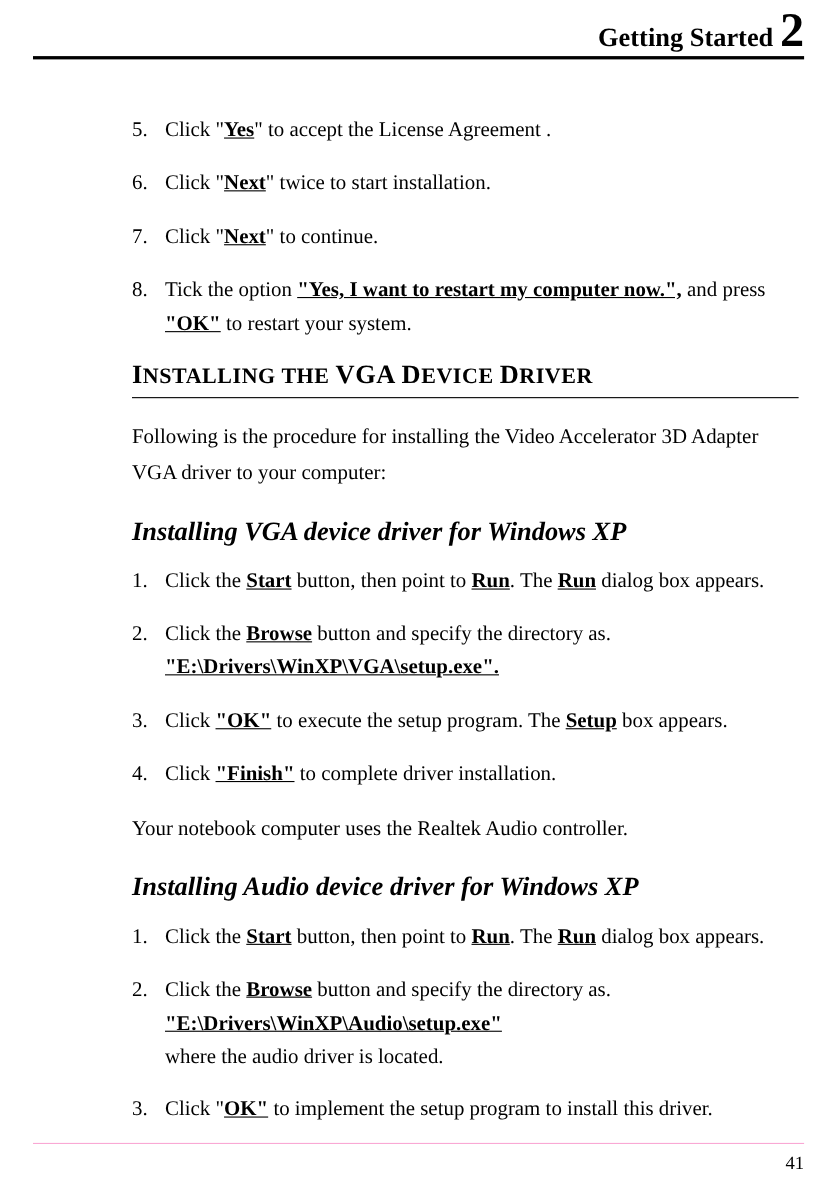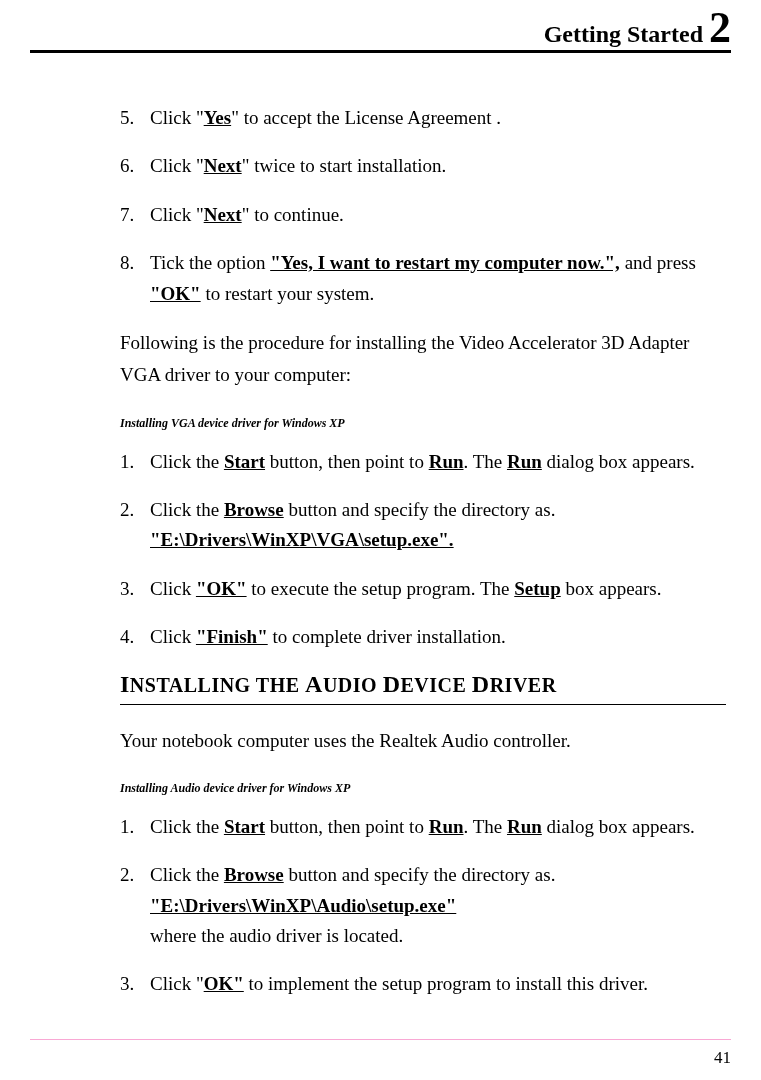--- a/index.html
+++ b/index.html
@@ -63,21 +63,21 @@
     .section-heading .small-caps {
       font-size: 20px;
     }
     .intro-text {
       line-height: 1.7;
       margin-bottom: 24px;
     }
     .sub-heading {
       font-weight: bold;
       font-style: italic;
-      font-size: 12px;
+      font-size: 24px;
       margin-bottom: 16px;
     }
     .page-footer {
       position: absolute;
       bottom: 12px;
       right: 30px;
       border-top: 1px solid #f9a8d4;
       width: 701px;
       left: 30px;
       text-align: right;
@@ -108,20 +108,21 @@
       <div class="step">
         <div class="step-num">7.</div>
         <div class="step-text">Click "<b>Next</b>" to continue.</div>
       </div>
       <div class="step">
         <div class="step-num">8.</div>
         <div class="step-text">Tick the option <b>"Yes, I want to restart my computer now.",</b> and press <b>"OK"</b> to restart your system.</div>
       </div>
     </div>
 
+  <div class="section-heading" id="heading1">I<span class="small-caps">NSTALLING THE </span>VGA D<span class="small-caps">EVICE </span>D<span class="small-caps">RIVER</span></div>
   <div class="intro-text">Following is the procedure for installing the Video Accelerator 3D Adapter VGA driver to your computer:</div>
   <div class="sub-heading">Installing VGA device driver for Windows XP</div>
   <div id="steps1">
       <div class="step">
         <div class="step-num">1.</div>
         <div class="step-text">Click the <b>Start</b> button, then point to <b>Run</b>. The <b>Run</b> dialog box appears.</div>
       </div>
       <div class="step">
         <div class="step-num">2.</div>
         <div class="step-text">Click the <b>Browse</b> button and specify the directory as. <b>"E:\Drivers\WinXP\VGA\setup.exe".</b></div>
@@ -129,21 +130,20 @@
       <div class="step">
         <div class="step-num">3.</div>
         <div class="step-text">Click <b>"OK"</b> to execute the setup program. The <b>Setup</b> box appears.</div>
       </div>
       <div class="step">
         <div class="step-num">4.</div>
         <div class="step-text">Click <b>"Finish"</b> to complete driver installation.</div>
       </div>
     </div>
 
-  <div class="section-heading" id="heading2">I<span class="small-caps">NSTALLING THE </span>A<span class="small-caps">UDIO </span>D<span class="small-caps">EVICE </span>D<span class="small-caps">RIVER</span></div>
   <div class="intro-text">Your notebook computer uses the Realtek Audio controller.</div>
   <div class="sub-heading">Installing Audio device driver for Windows XP</div>
   <div id="steps2">
       <div class="step">
         <div class="step-num">1.</div>
         <div class="step-text">Click the <b>Start</b> button, then point to <b>Run</b>. The <b>Run</b> dialog box appears.</div>
       </div>
       <div class="step">
         <div class="step-num">2.</div>
         <div class="step-text">Click the <b>Browse</b> button and specify the directory as. <b>"E:\Drivers\WinXP\Audio\setup.exe"</b><br>where the audio driver is located.</div>

